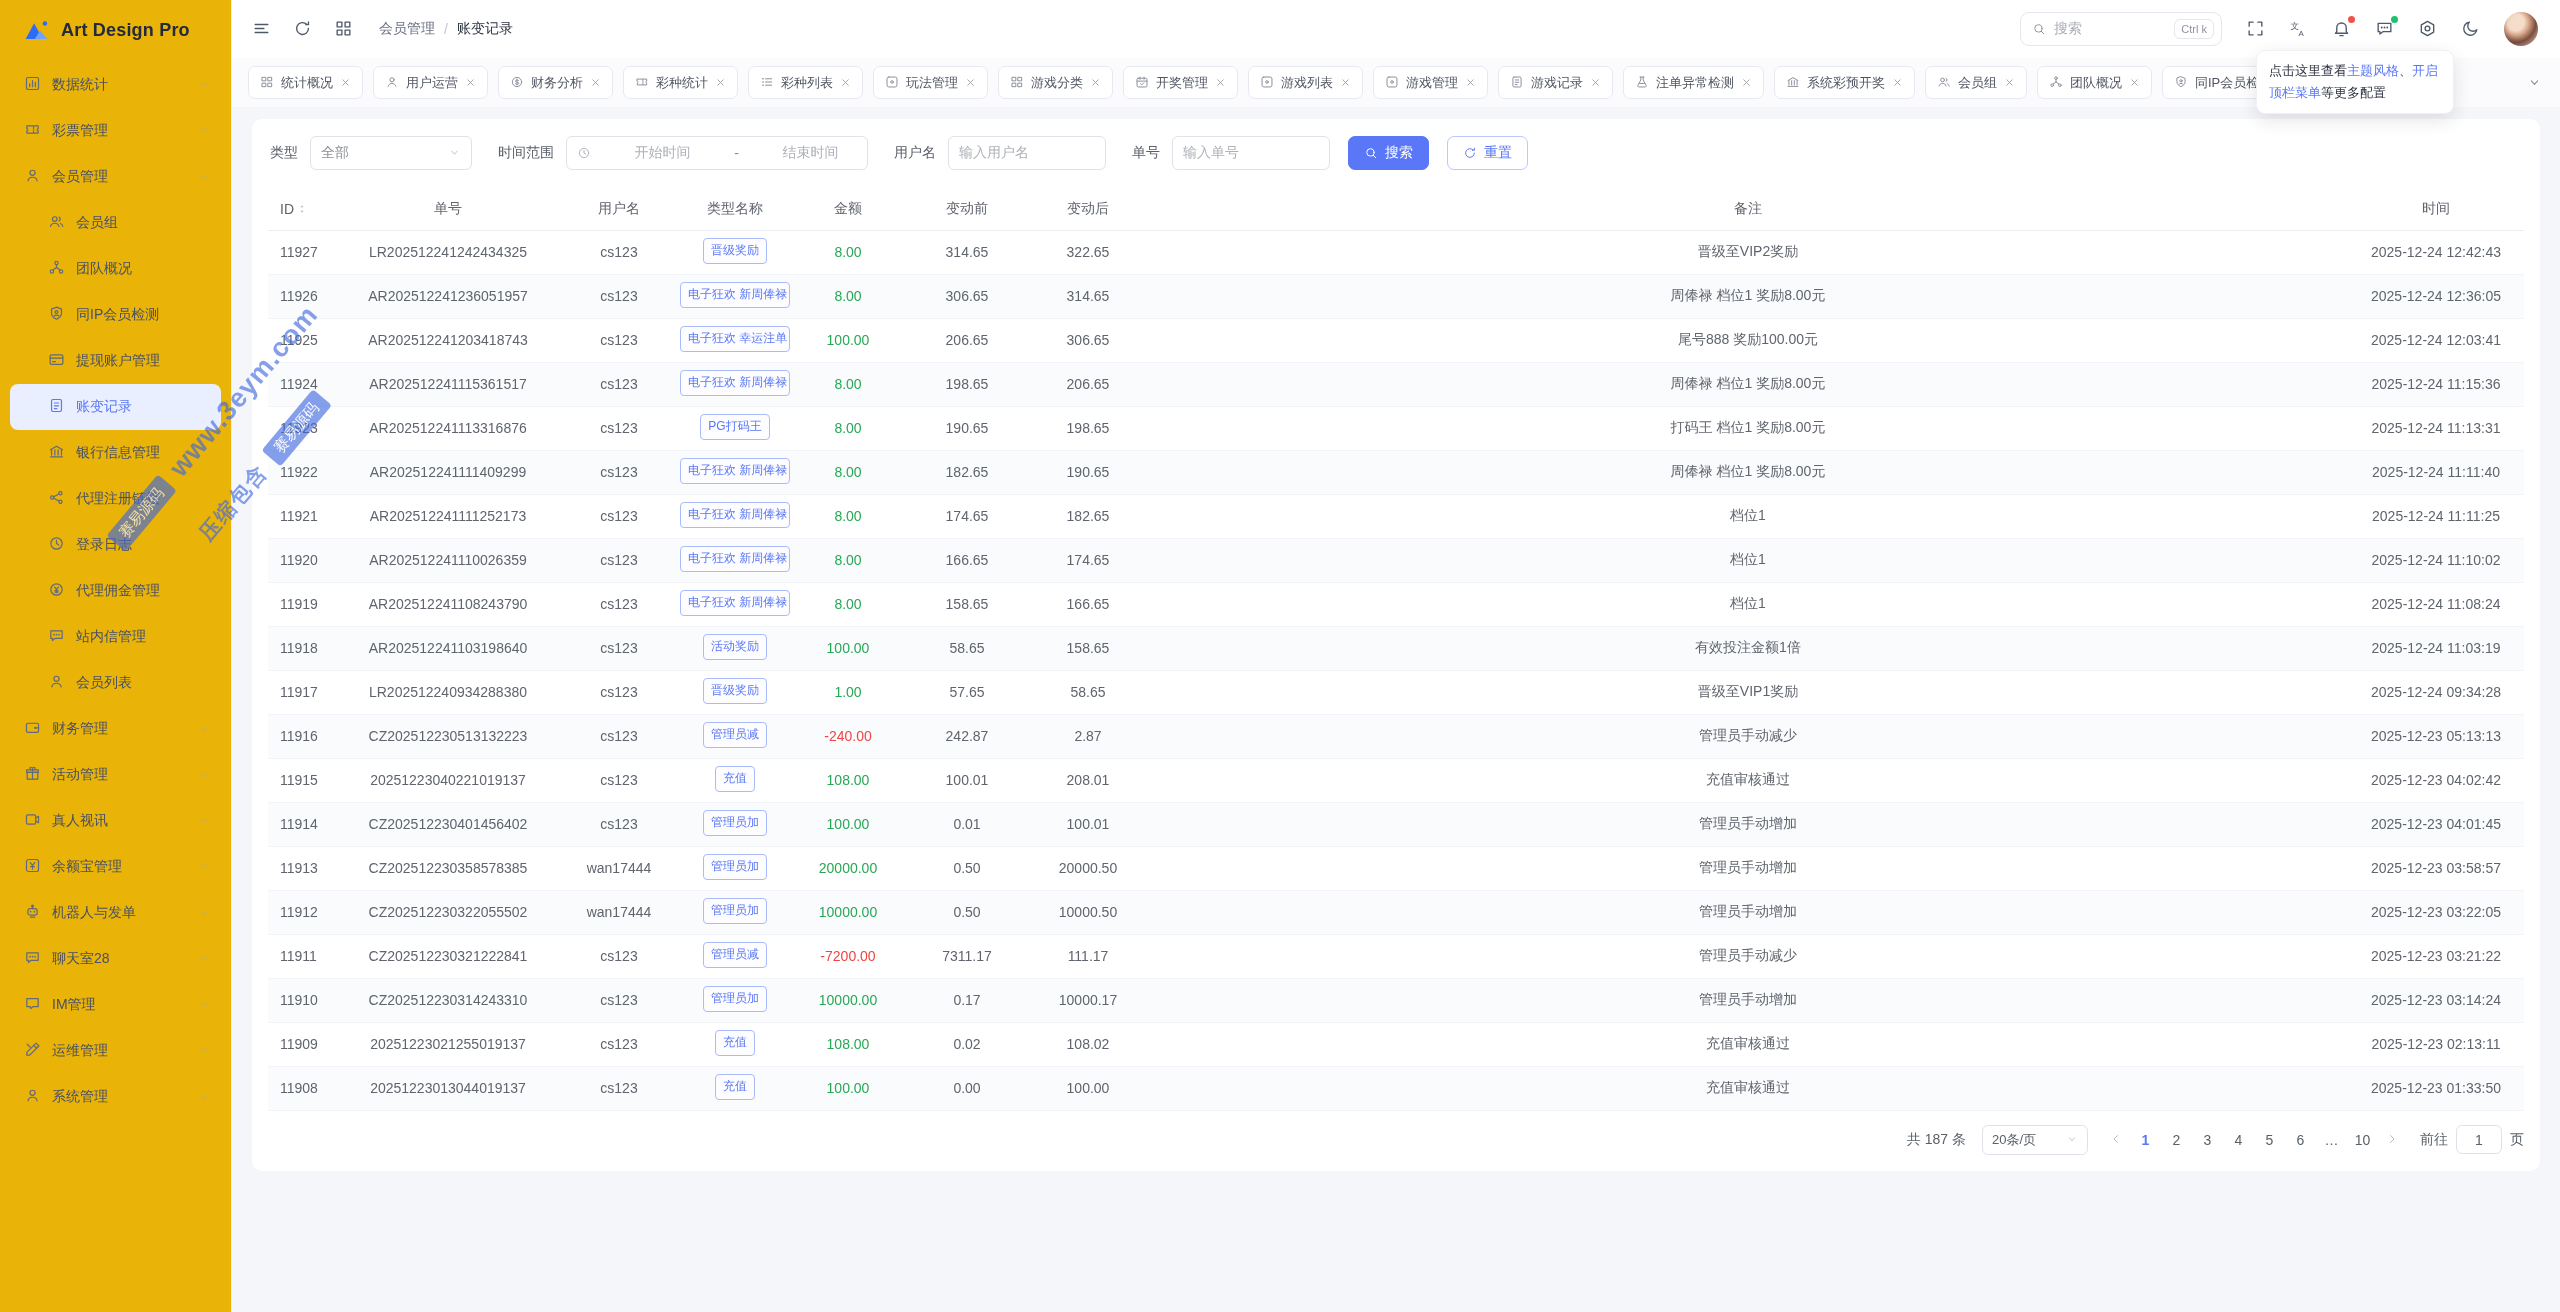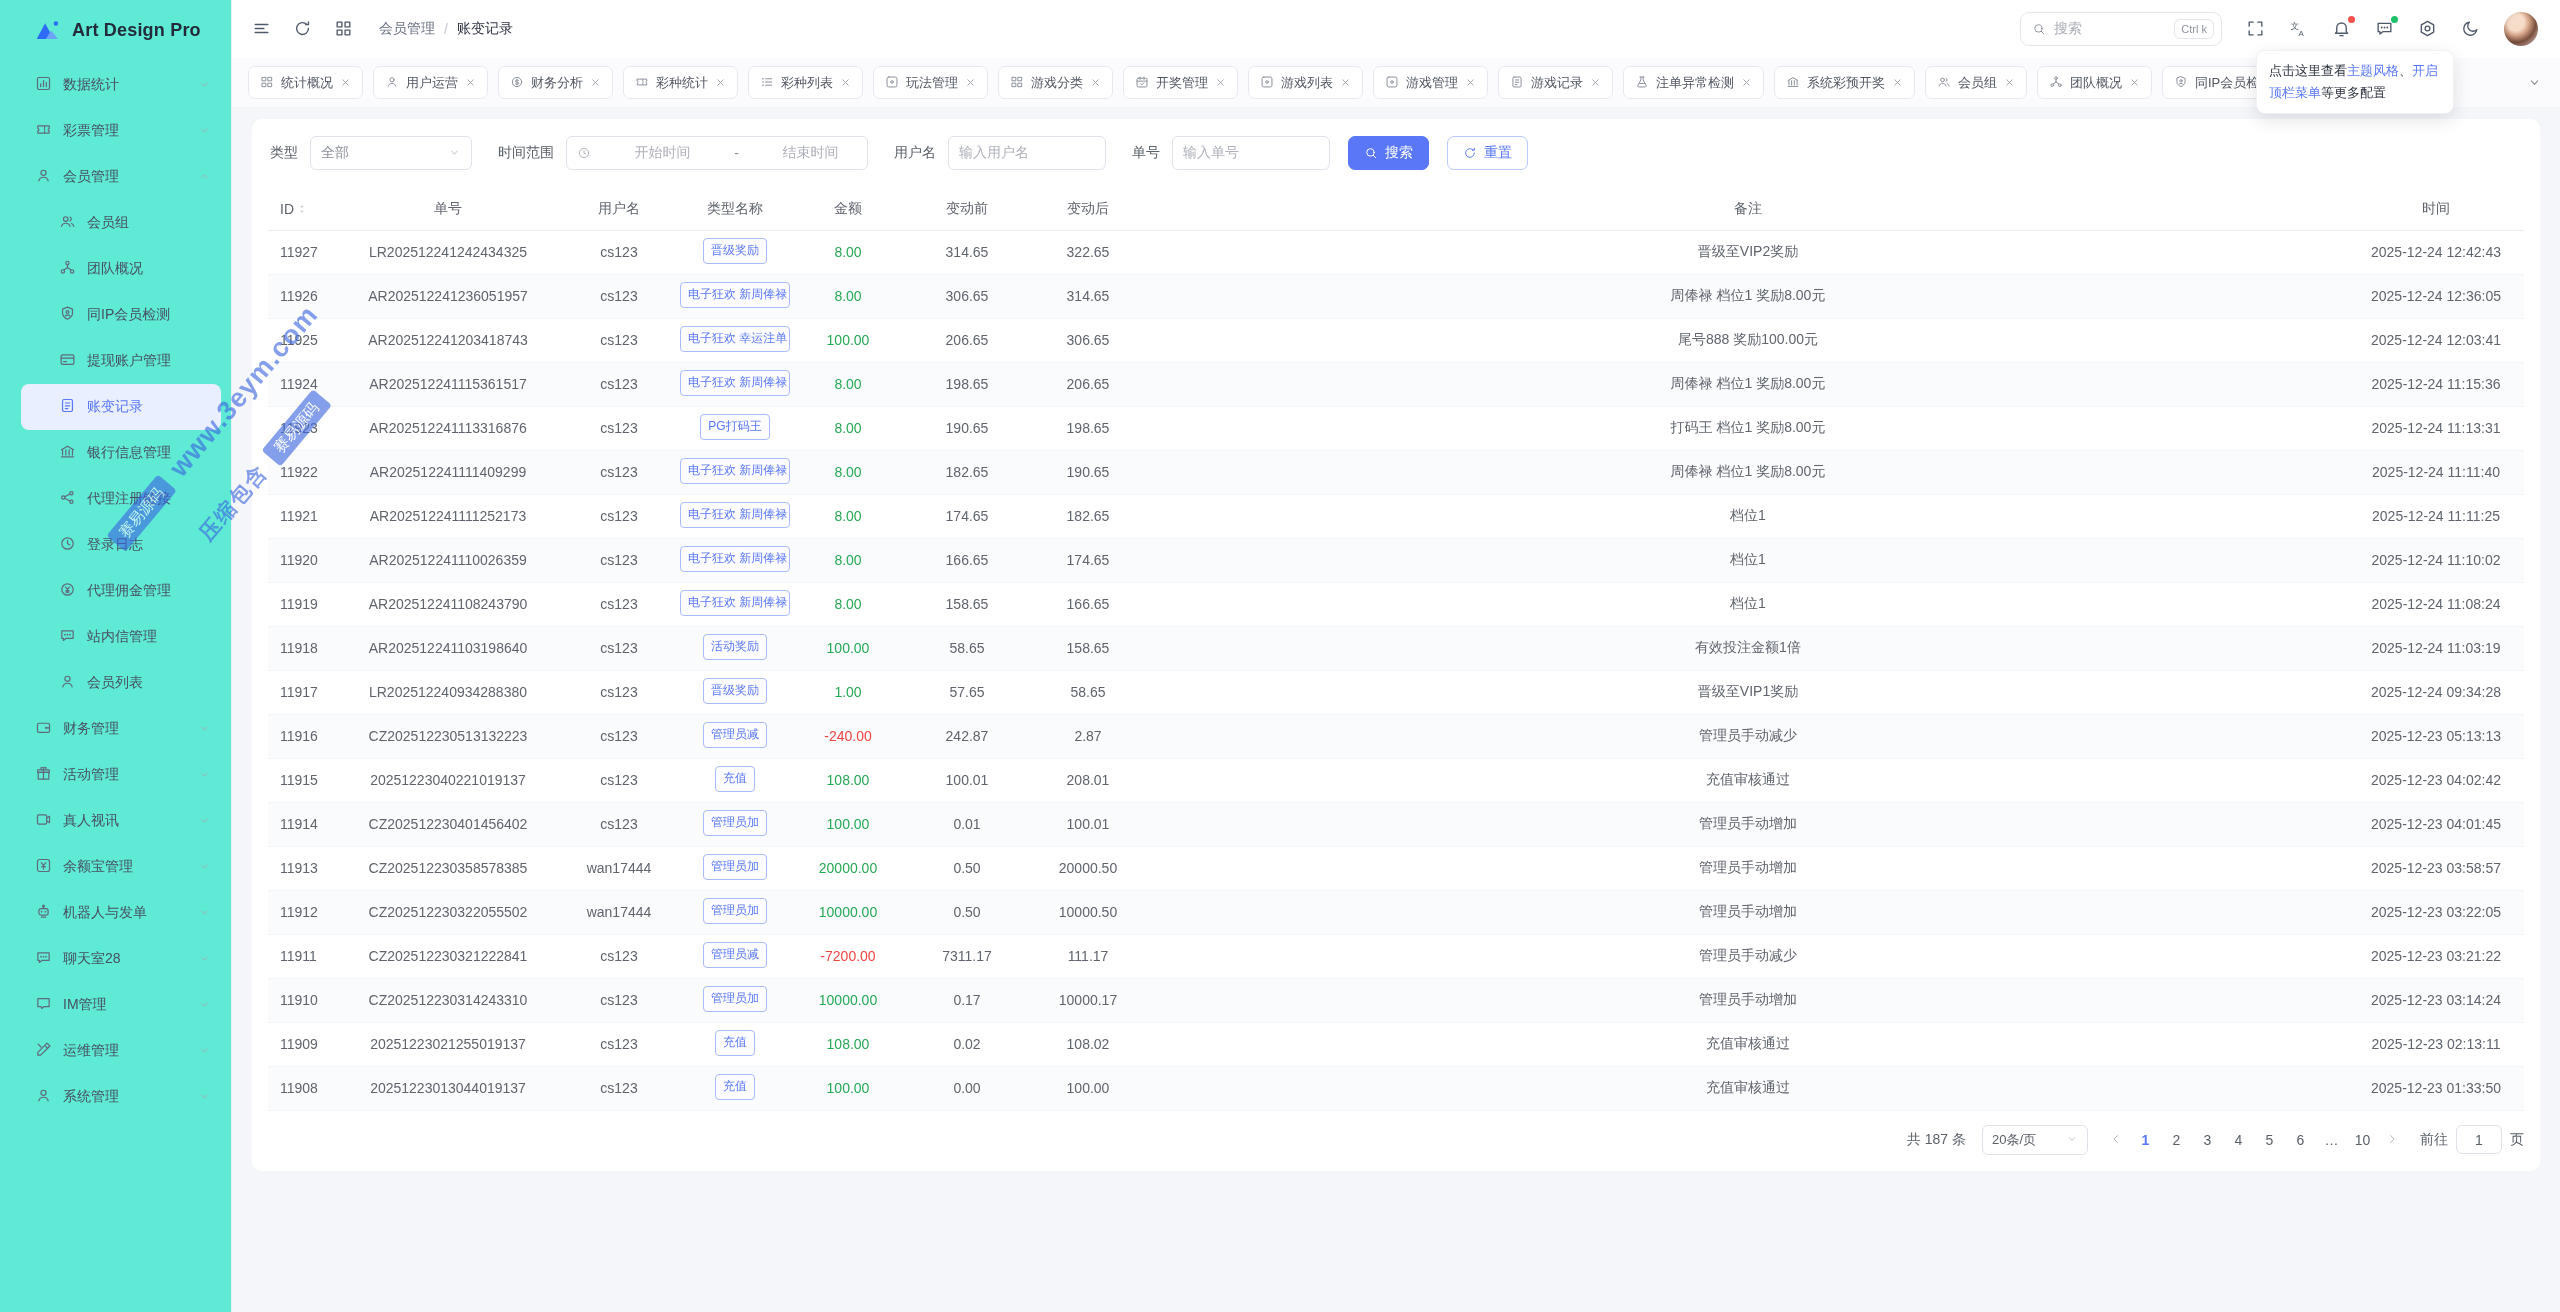--- a/index.html
+++ b/index.html
@@ -3,22 +3,22 @@
 <meta charset="utf-8">
 <style>
   * { margin:0; padding:0; box-sizing:border-box; }
   html,body { width:2560px; height:1312px; overflow:hidden;
     font-family:"Liberation Sans","DejaVu Sans",sans-serif; background:#f5f6fa; color:#303133; }
   .icon { width:1em; height:1em; stroke:currentColor; fill:none; stroke-width:1.7;
     stroke-linecap:round; stroke-linejoin:round; display:inline-block; vertical-align:-0.12em; }
   .app { display:flex; width:2560px; height:1312px; }
 
   
-  .sidebar { width:232px; background:#5eead4; border-right:1px solid #ecedf2; flex:0 0 232px;
-    display:flex; flex-direction:column; z-index:5;padding-left:11px; }
+  .sidebar { width:232px; background:#eab308; border-right:1px solid #ecedf2; flex:0 0 232px;
+    display:flex; flex-direction:column; z-index:5; }
   .logo { height:60px; display:flex; align-items:center; gap:10px; padding:0 0 0 24px; }
   .logo svg { width:27px; height:27px; }
   .logo-title { font-size:18px; font-weight:700; color:#232a3b; letter-spacing:.2px; }
   .nav { padding:2px 10px 10px; }
   .side-item { height:46px; display:flex; align-items:center; gap:11px; padding:0 10px 0 14px;
     border-radius:8px; color:#485064; font-size:14px; cursor:pointer; }
   .side-item .si-icon { font-size:17px; color:#60697d; }
   .side-item.sub { padding-left:38px; }
   .side-item .si-chevron { margin-left:auto; font-size:13px; color:#a7abb5; }
   .side-item.active { background:#e9efff; color:#5977f7; }

